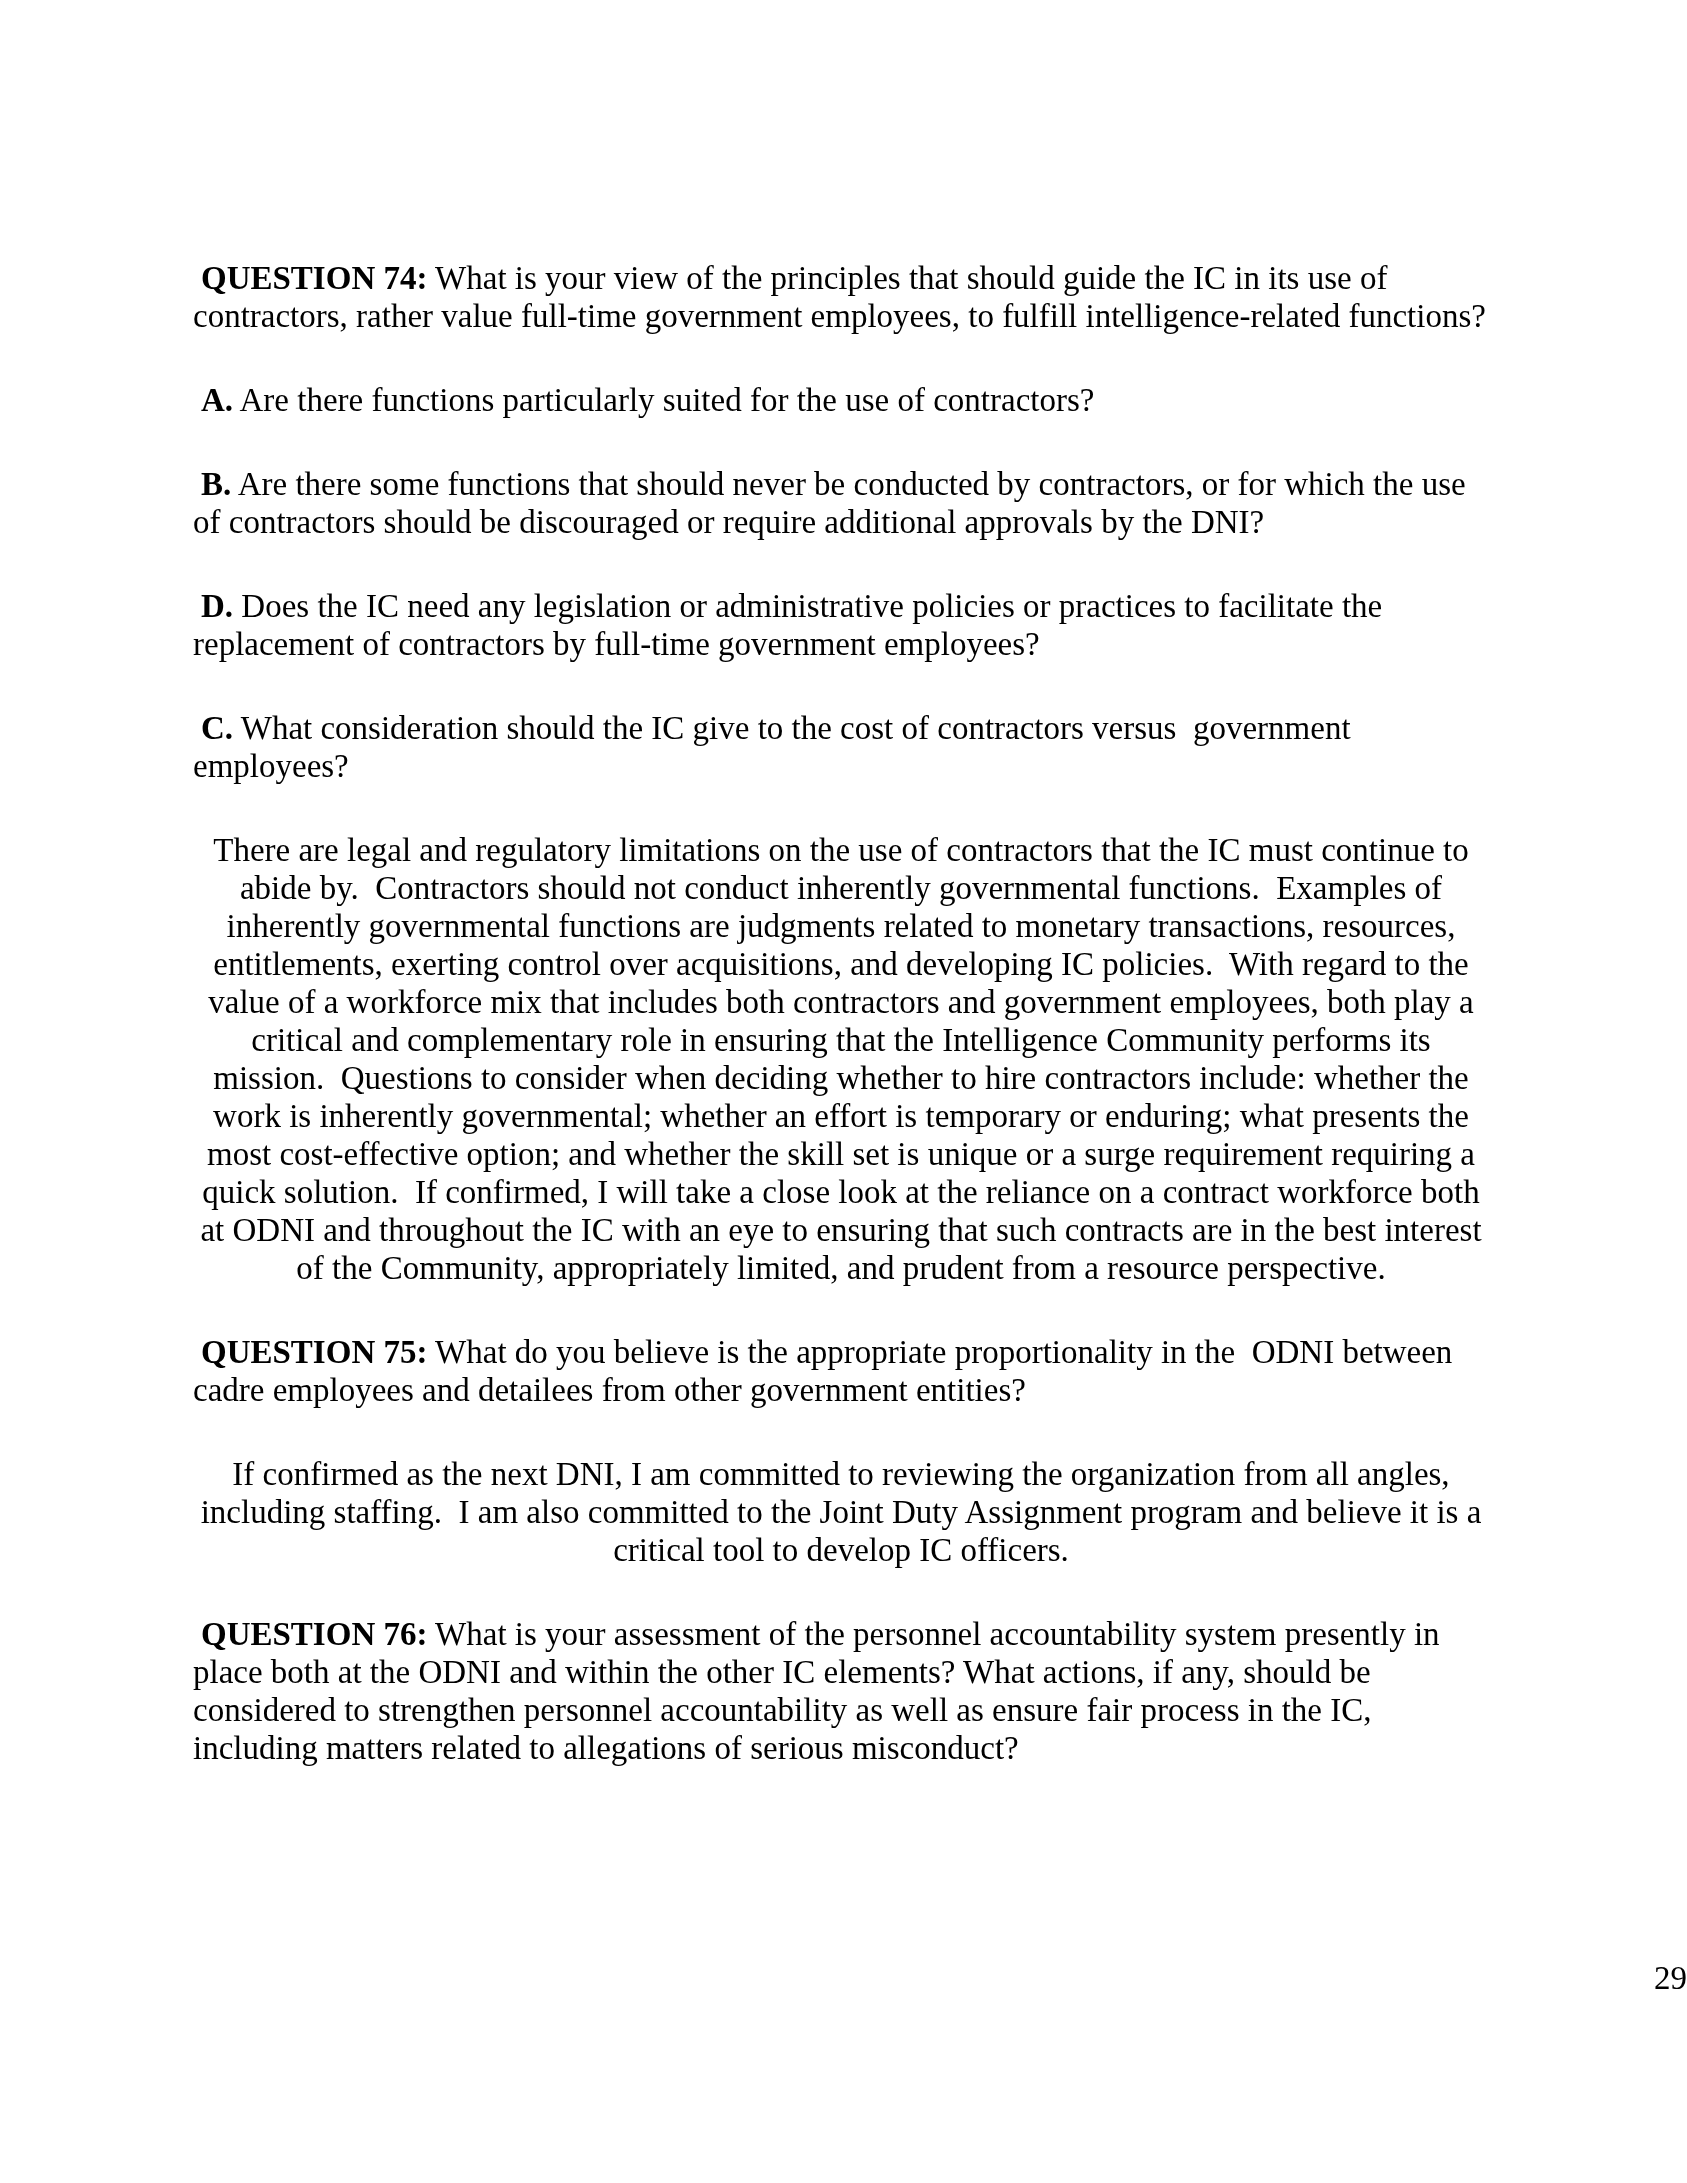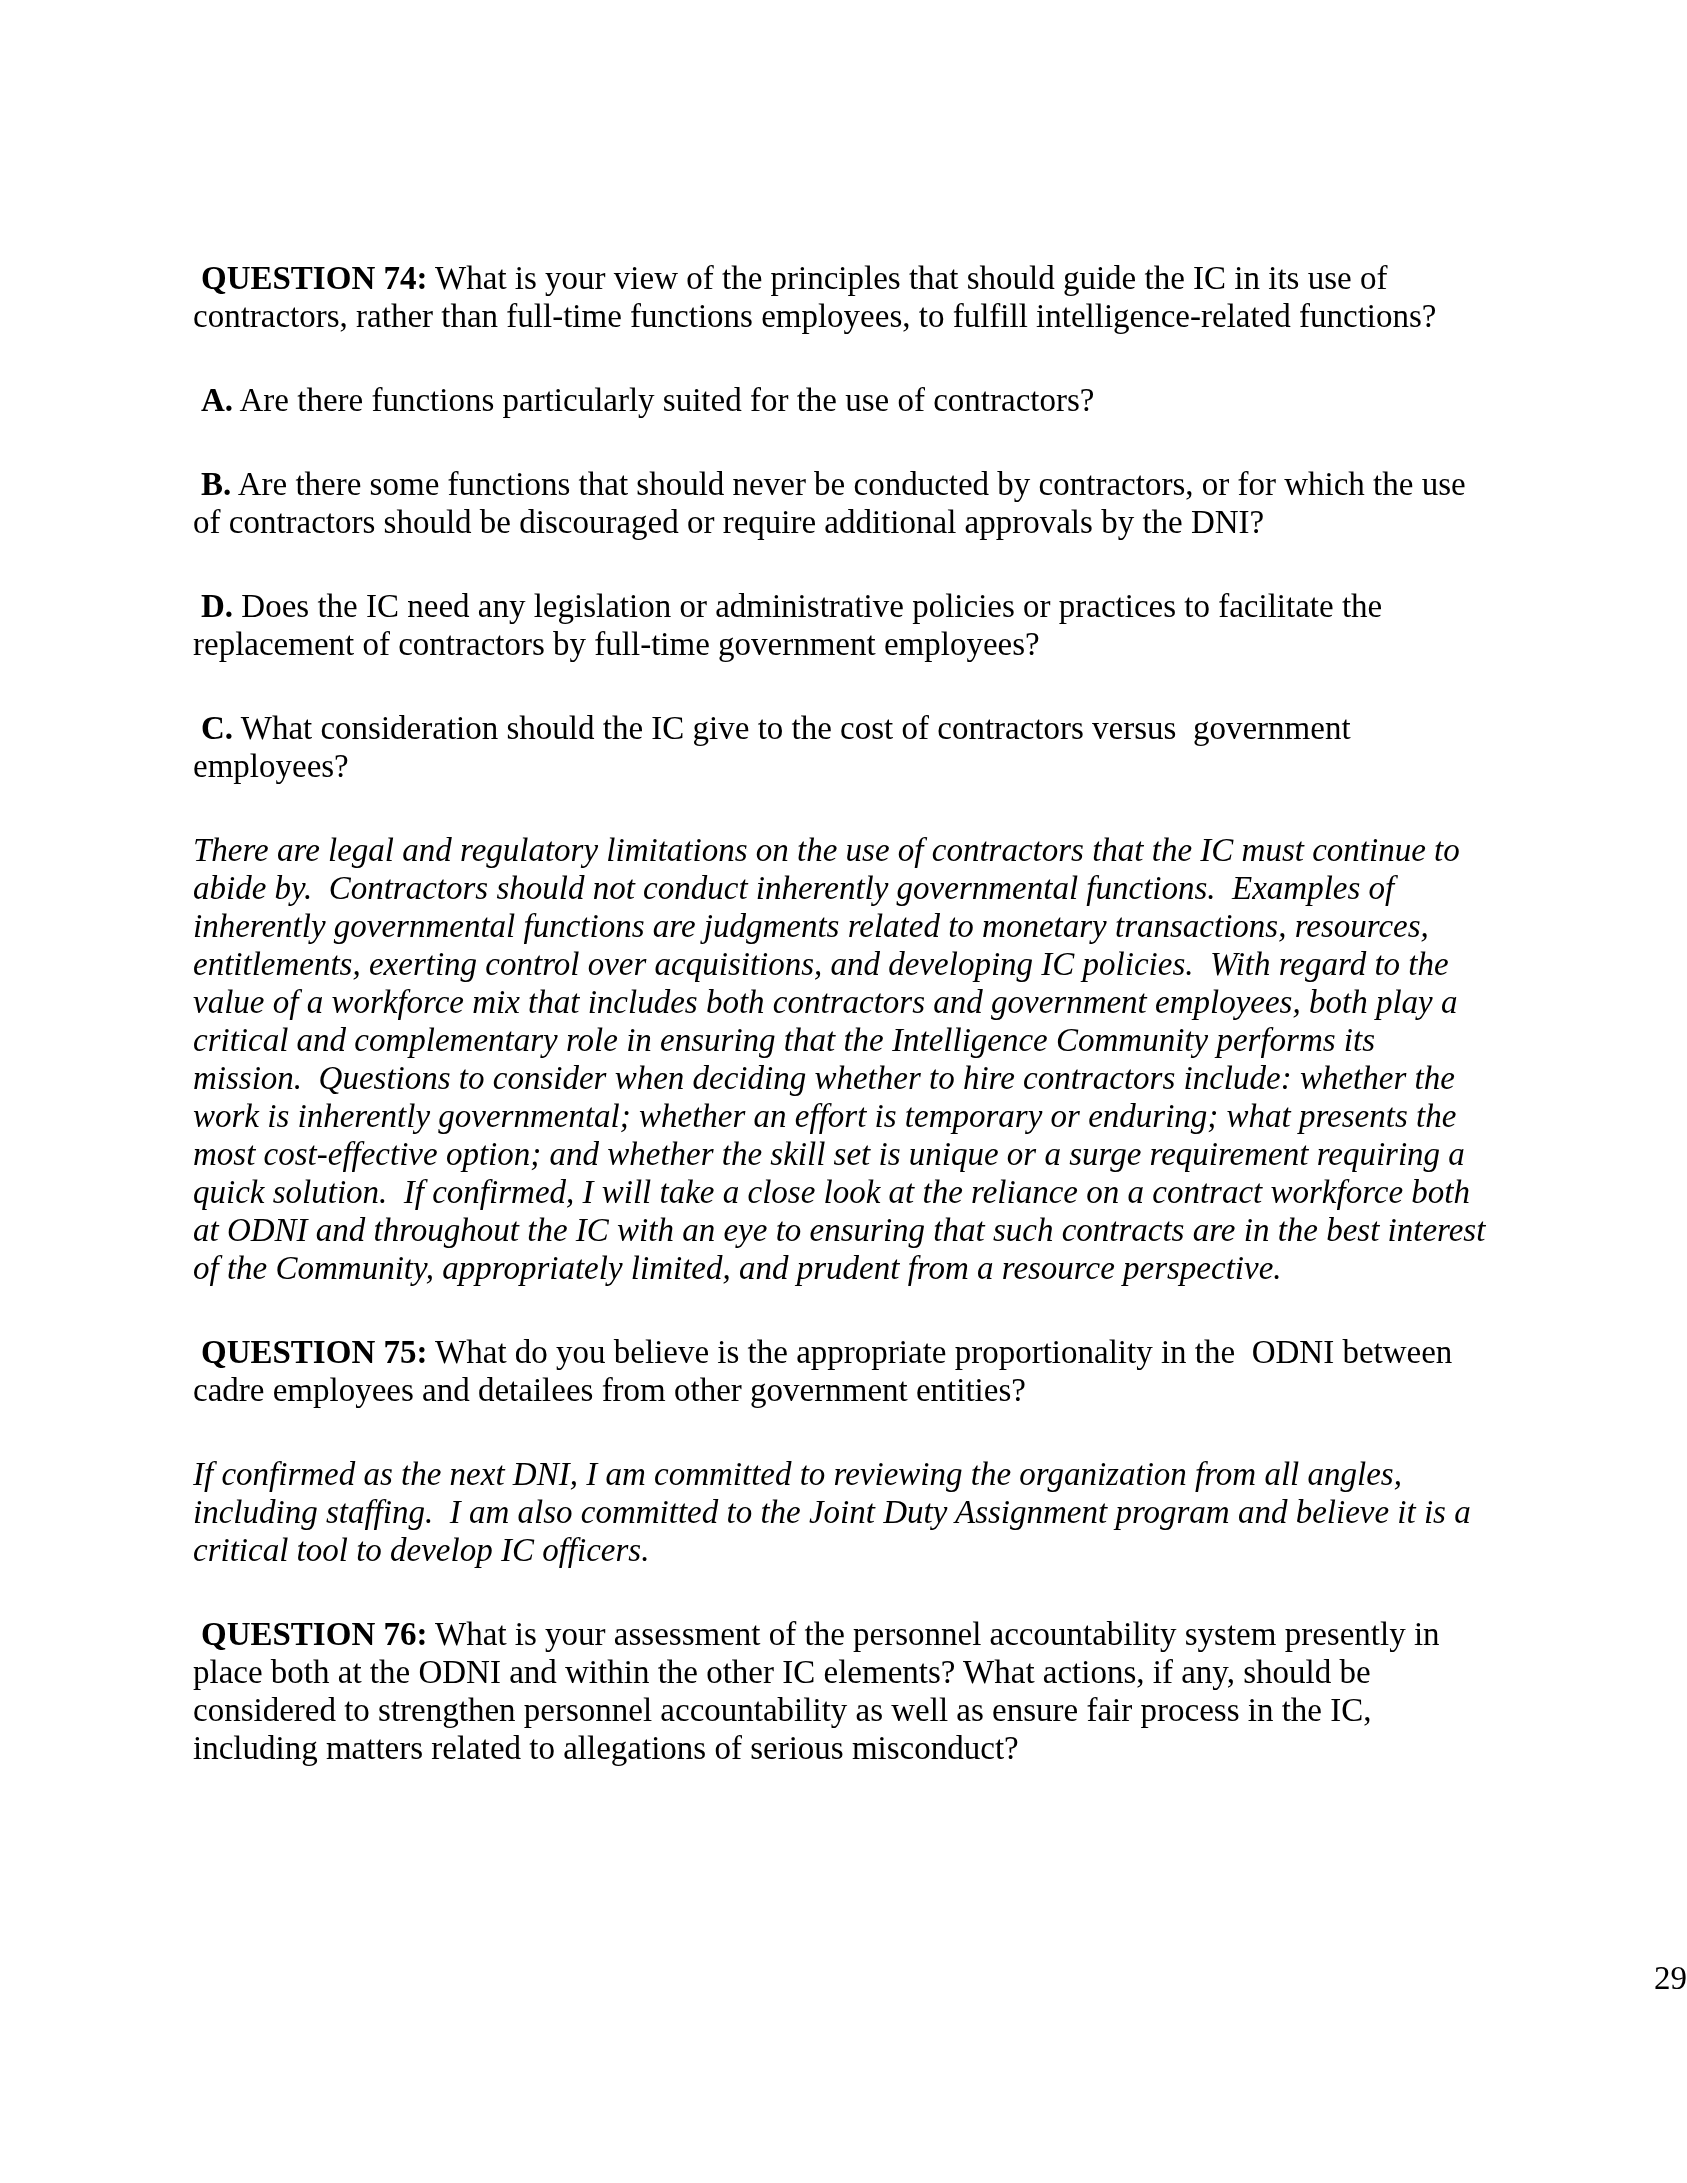--- a/index.html
+++ b/index.html
@@ -24,37 +24,37 @@
     margin: 0 0 46px 0;
     white-space: pre-wrap; 
   }
   p.q {
     text-indent: 8px; 
   }
   .b {
     font-weight: bold;
   }
   p.ans {
-    font-style: italic;
+    text-align: center;
   }
   .footer {
     position: absolute;
     left: 0;
     right: 0;
     top: 1959px;
     text-align: right;
     line-height: 38px;
   }
 </style>
 </head>
 <body>
 
 <div class="sheet">
 
-  <p class="q"><span class="b">QUESTION 74:</span><span> What is your view of the principles that should guide the IC in its use of contractors, rather than full-time functions employees, to fulfill intelligence-related functions?</span></p>
+  <p class="q"><span class="b">QUESTION 74:</span><span> What is your view of the principles that should guide the IC in its use of contractors, rather value full-time government employees, to fulfill intelligence-related functions?</span></p>
 
   <p class="q"><span class="b">A.</span><span> Are there functions particularly suited for the use of contractors?</span></p>
 
   <p class="q"><span class="b">B.</span><span> Are there some functions that should never be conducted by contractors, or for which the use of contractors should be discouraged or require additional approvals by the DNI?</span></p>
 
   <p class="q"><span class="b">D.</span><span> Does the IC need any legislation or administrative policies or practices to facilitate the replacement of contractors by full-time government employees?</span></p>
 
   <p class="q"><span class="b">C.</span><span> What consideration should the IC give to the cost of contractors versus  government employees?</span></p>
 
   <p class="ans"><span>There are legal and regulatory limitations on the use of contractors that the IC must continue to abide by.  Contractors should not conduct inherently governmental functions.  Examples of inherently governmental functions are judgments related to monetary transactions, resources, entitlements, exerting control over acquisitions, and developing IC policies.  With regard to the value of a workforce mix that includes both contractors and government employees, both play a critical and complementary role in ensuring that the Intelligence Community performs its mission.  Questions to consider when deciding whether to hire contractors include: whether the work is inherently governmental; whether an effort is temporary or enduring; what presents the most cost-effective option; and whether the skill set is unique or a surge requirement requiring a quick solution.  If confirmed, I will take a close look at the reliance on a contract workforce both at ODNI and throughout the IC with an eye to ensuring that such contracts are in the best interest of the Community, appropriately limited, and prudent from a resource perspective.</span></p>

